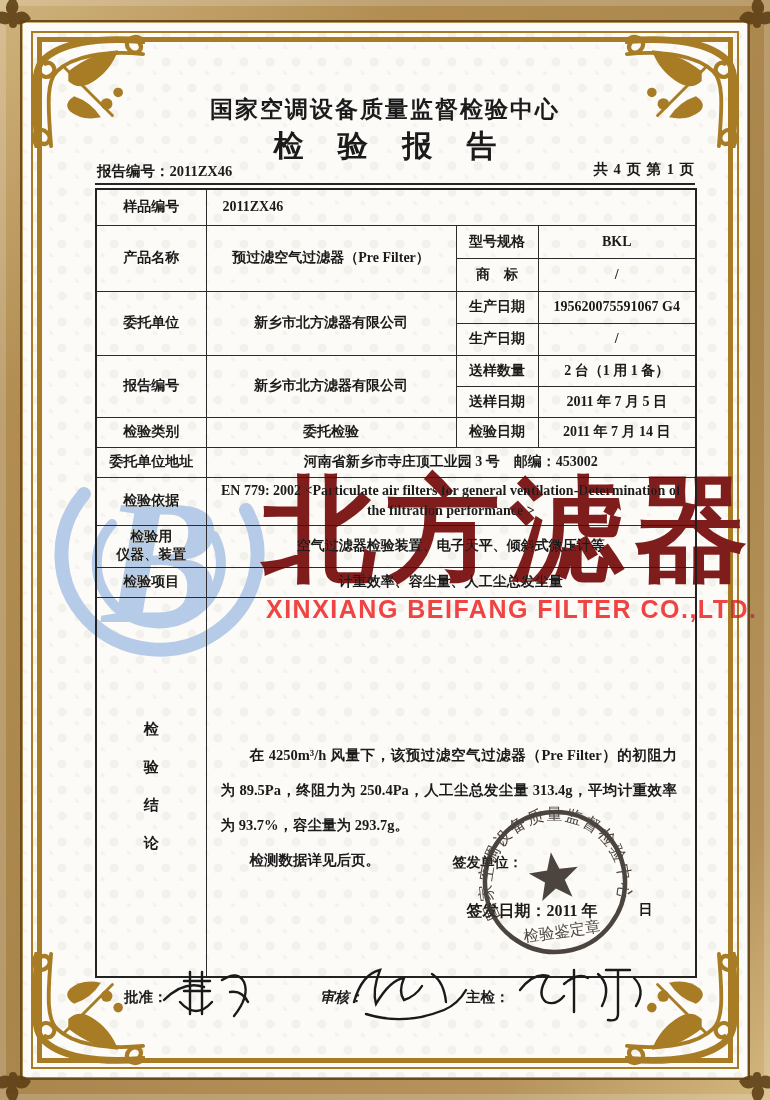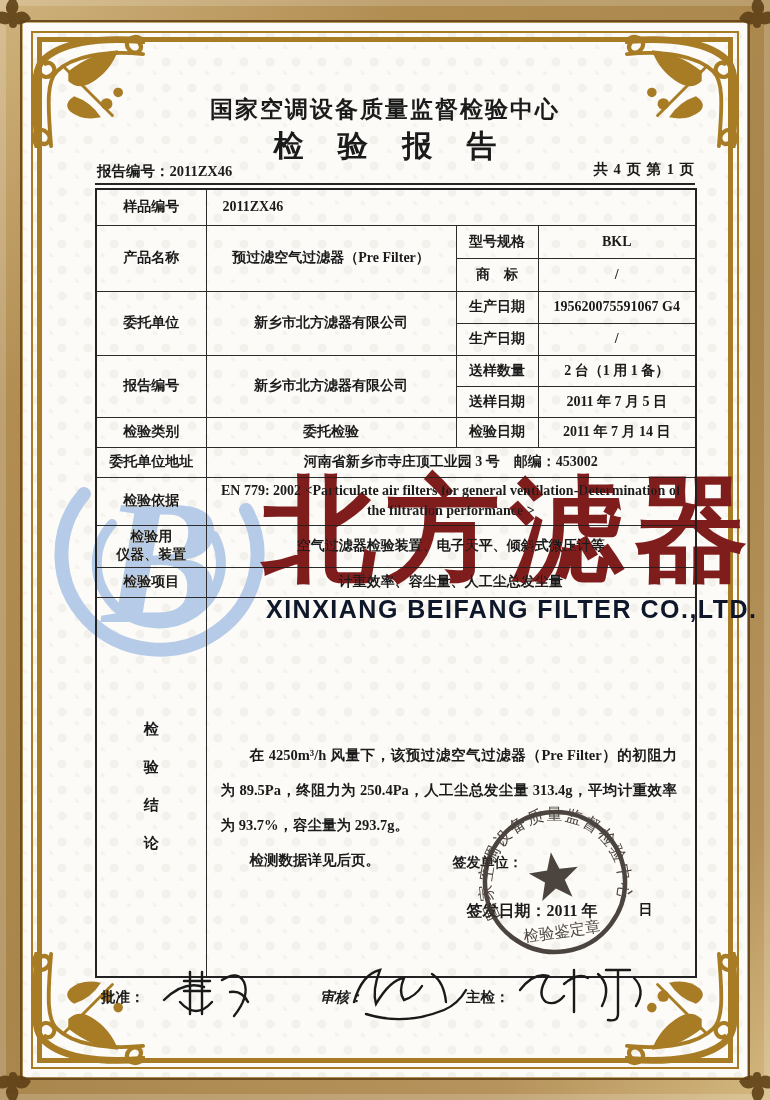--- a/index.html
+++ b/index.html
@@ -66,36 +66,36 @@
   td.concl{vertical-align:top;position:relative;padding:0;}
   .vlab{display:flex;flex-direction:column;align-items:center;justify-content:center;gap:19px;height:100%;}
   .vlab span{font-size:15px;font-weight:600;}
   .concl-text{padding:42px 14px 0 10px;text-align:justify;font-size:14.5px;line-height:35px;}
   .concl-text p{margin:0;text-indent:2em;}
   .issue-unit{position:absolute;left:246px;top:256px;font-size:14px;font-weight:600;}
   .issue-date{position:absolute;left:260px;top:303px;font-size:16px;font-weight:600;}
   .issue-day{position:absolute;left:432px;top:303px;font-size:14px;font-weight:600;}
   
   .footer-label{position:absolute;font-size:14.5px;font-weight:700;}
-  .f-approve{left:101px;top:988px;}
+  .f-approve{left:124px;top:988px;}
   .f-review{left:320px;top:988px;font-style:italic;}
   .f-chief{left:466px;top:988px;}
   .sig{position:absolute;pointer-events:none;}
   .sig1{left:158px;top:960px;}
   .sig2{left:346px;top:960px;}
   .sig3{left:512px;top:958px;}
   
   .wm{position:absolute;pointer-events:none;mix-blend-mode:darken;z-index:6;}
   .wm-cn{
     left:262px;top:470px;font-family:"Liberation Sans","DejaVu Sans",sans-serif;
     font-size:114px;font-weight:800;letter-spacing:10px;line-height:1.05;color:#7f1d1d;
   }
   .wm-en{
     left:266px;top:595px;font-family:"Liberation Sans","DejaVu Sans",sans-serif;
-    font-size:25px;font-weight:bold;letter-spacing:1.5px;color:#0f172a;
+    font-size:25px;font-weight:bold;letter-spacing:1.5px;color:#ef4444;
   }
   .wm-logo{left:50px;top:450px;width:228px;height:228px;}
   .stamp{position:absolute;left:477px;top:804px;width:156px;height:156px;z-index:8;transform:rotate(-8deg);opacity:.9;}
 </style>
 </head>
 <body>
 
 <svg width="0" height="0" style="position:absolute" aria-hidden="true">
   <defs>
     <g id="cornerOrn" stroke="#a87c25" fill="none" stroke-linecap="round">

